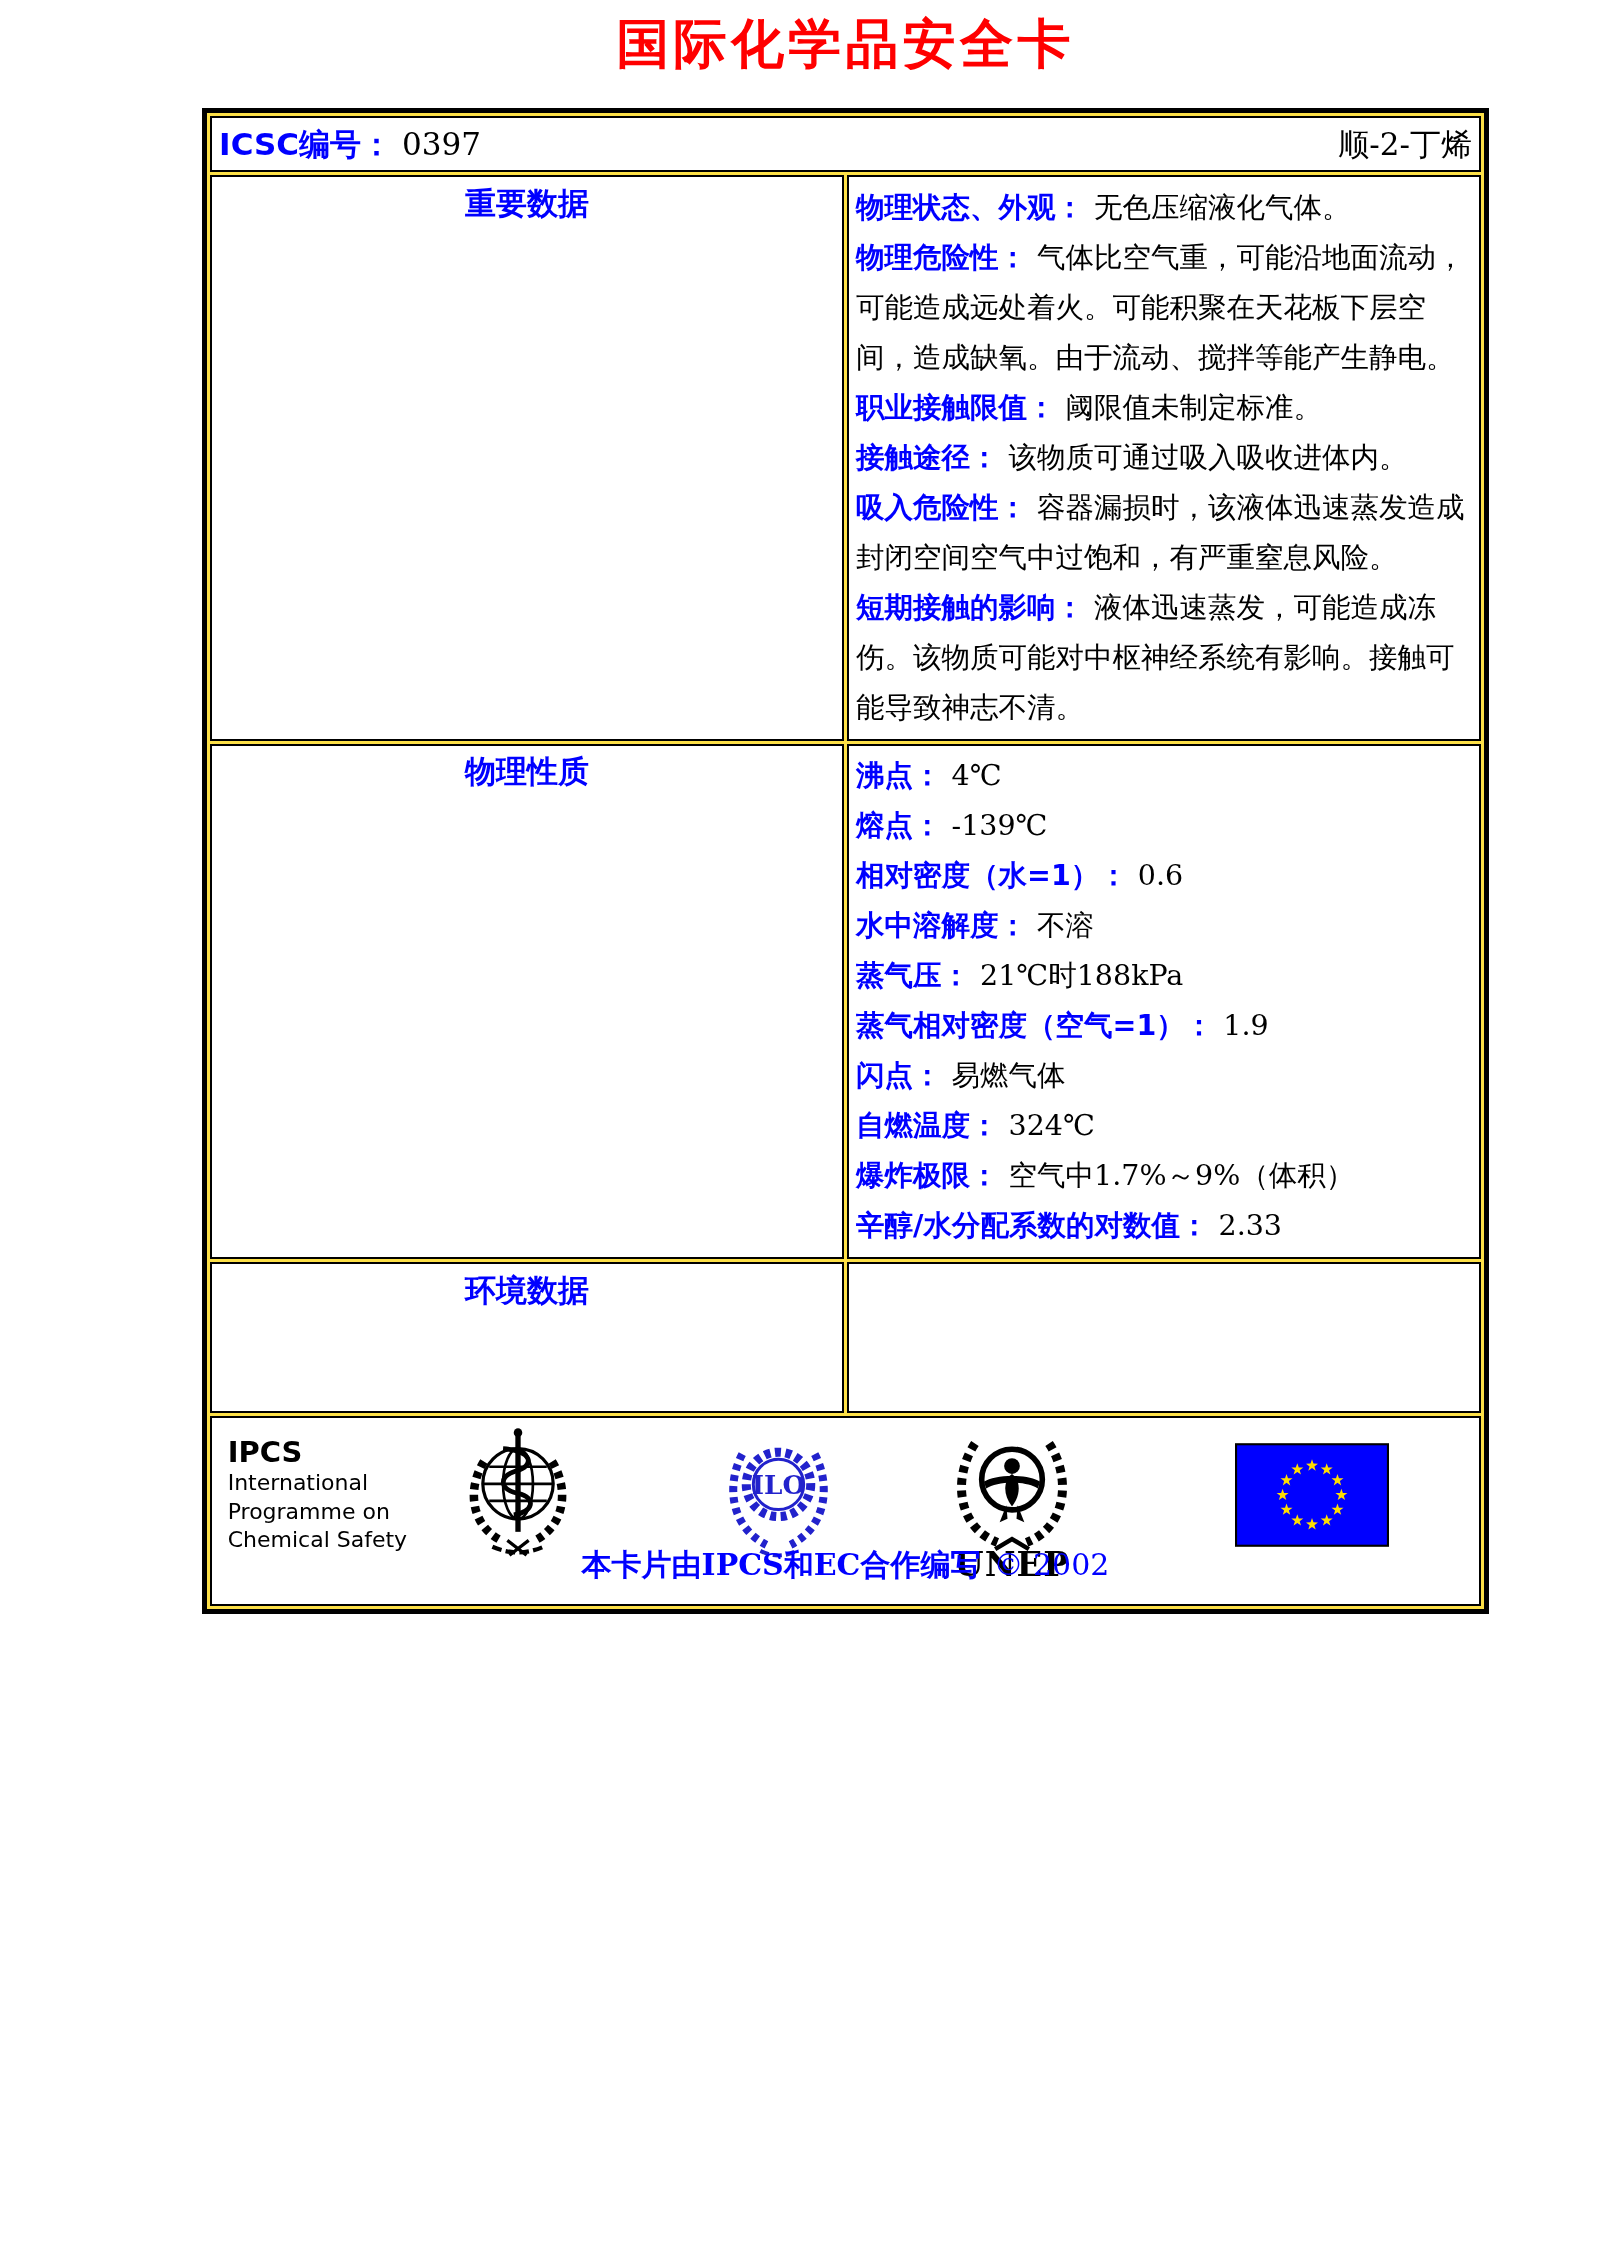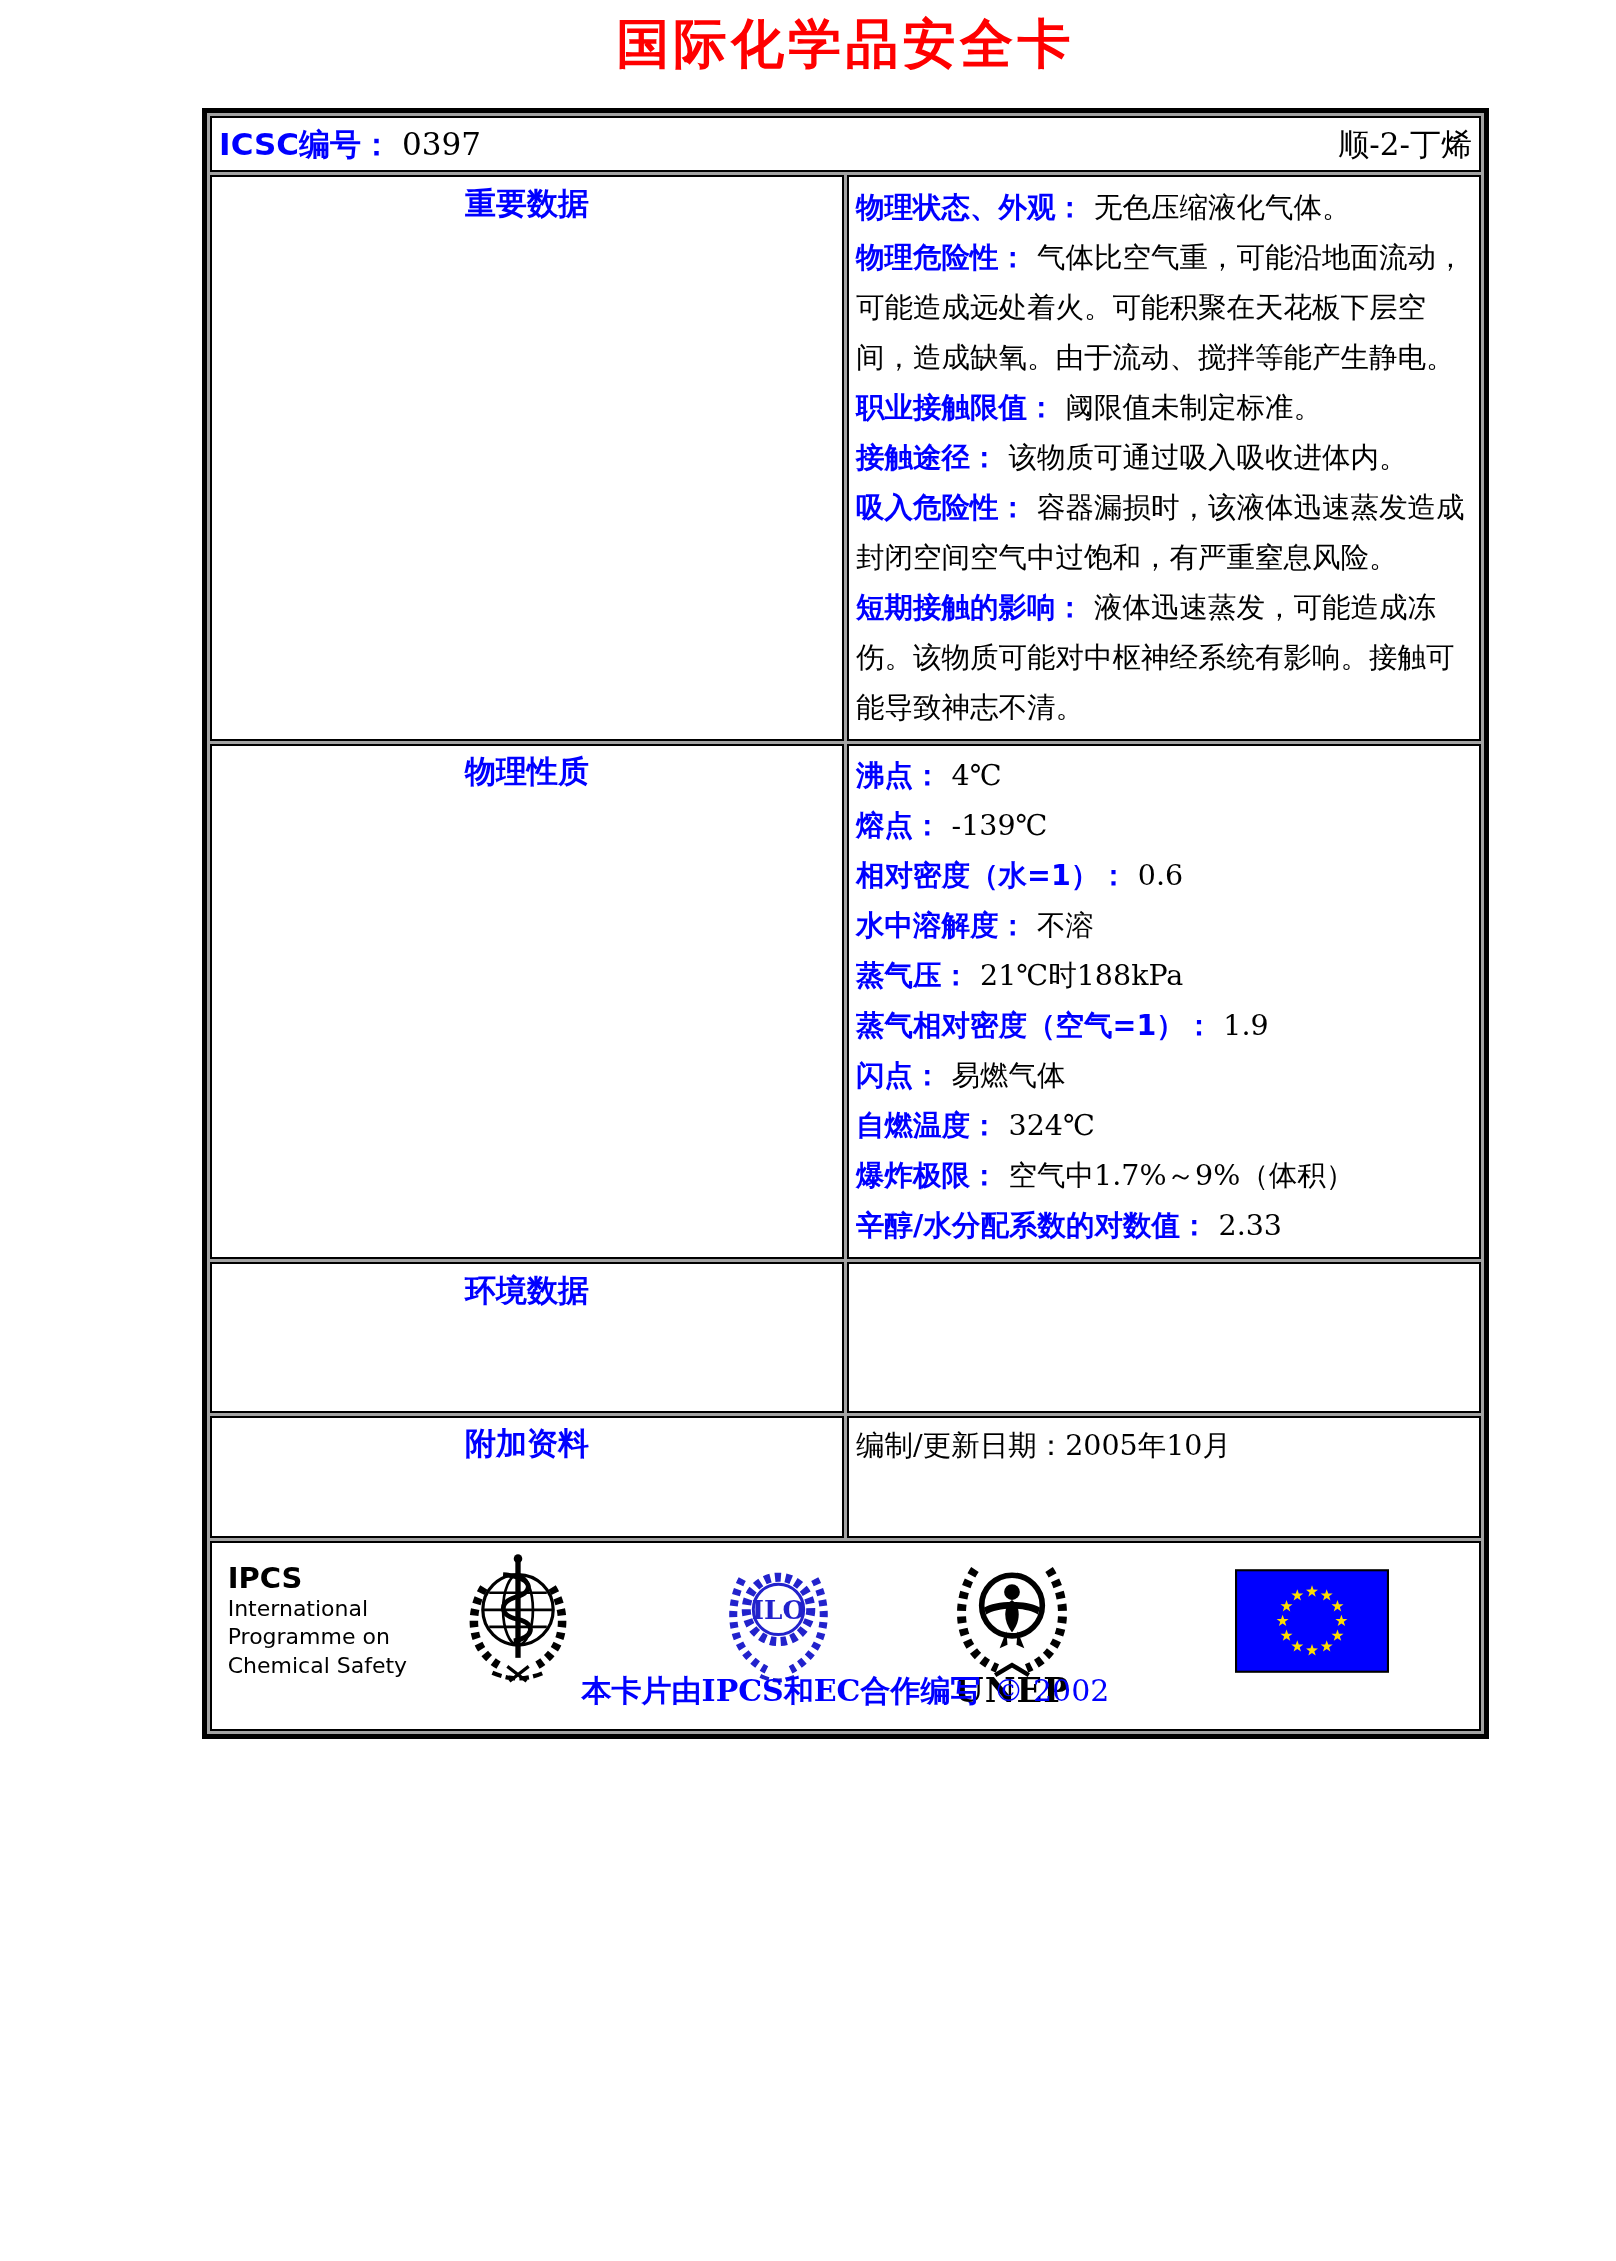--- a/index.html
+++ b/index.html
@@ -5,21 +5,21 @@
   html,body { margin:0; padding:0; background:#ffffff; }
   body { width:1617px; height:2261px; position:relative;
          font-family:"DejaVu Sans", sans-serif; color:#000; }
 
   .page-title { position:absolute; left:202px; top:8.6px; width:1287px;
     text-align:center; color:var(--title-red,#FF0000); font-size:53px;
     font-weight:bold; font-family:"DejaVu Serif", serif; letter-spacing:4.3px; }
 
   table.card { position:absolute; left:202px; top:108px; width:1287px;
     border-collapse:separate; border-spacing:3.6px;
-    border:5px solid #000; background:#a3a3a3; table-layout:fixed; }
+    border:5px solid #000; background:#fde047; table-layout:fixed; }
   table.card td { border:2.1px solid #000; vertical-align:top;
     padding:5.7px 7.1px; background:#fff; }
 
   td.rowlabel { width:170px; text-align:center; vertical-align:middle;
     color:var(--label-blue,#0000FF); font-weight:bold; font-size:31px;
     padding:0; font-family:"DejaVu Sans", sans-serif;margin-top:21px; }
 
   .content { font-size:28.5px; line-height:50px;
     font-family:"DejaVu Serif", serif;margin-top:25px; }
   .field { margin:0; }
@@ -106,26 +106,20 @@
       <div class="field"><span class="lbl">辛醇/水分配系数的对数值：</span><span class="val">2.33</span></div>
     </td>
   </tr>
 
   <tr>
     <td class="rowlabel">环境数据</td>
     <td class="content" style="height:135px;"></td>
   </tr>
 
 
-  <tr>
-    <td class="rowlabel">附加资料</td>
-    <td class="content addl-cell" style="height:107px;">
-      <span class="val">编制/更新日期：</span><span class="val">2005年10月</span>
-    </td>
-  </tr>
 
   <tr>
     <td colspan="2" style="height:175px;">
       <div class="logos-wrap">
         <div class="ipcs-block">
           <div class="ipcs-title">IPCS</div>
           <div class="ipcs-line">International</div>
           <div class="ipcs-line">Programme on</div>
           <div class="ipcs-line">Chemical Safety</div>
         </div>

